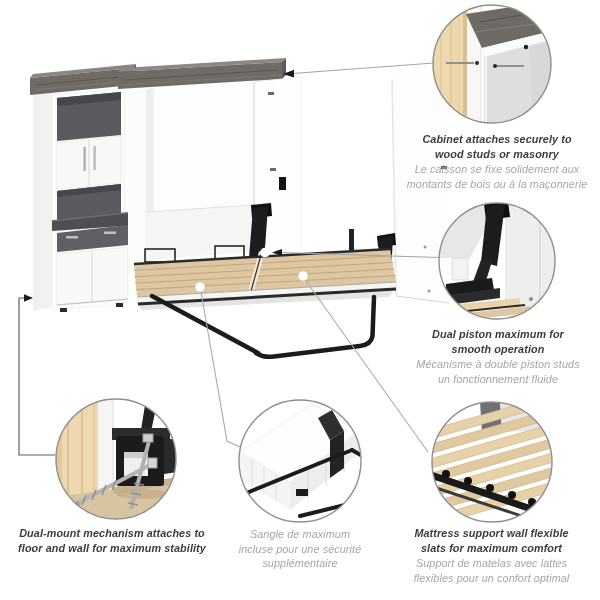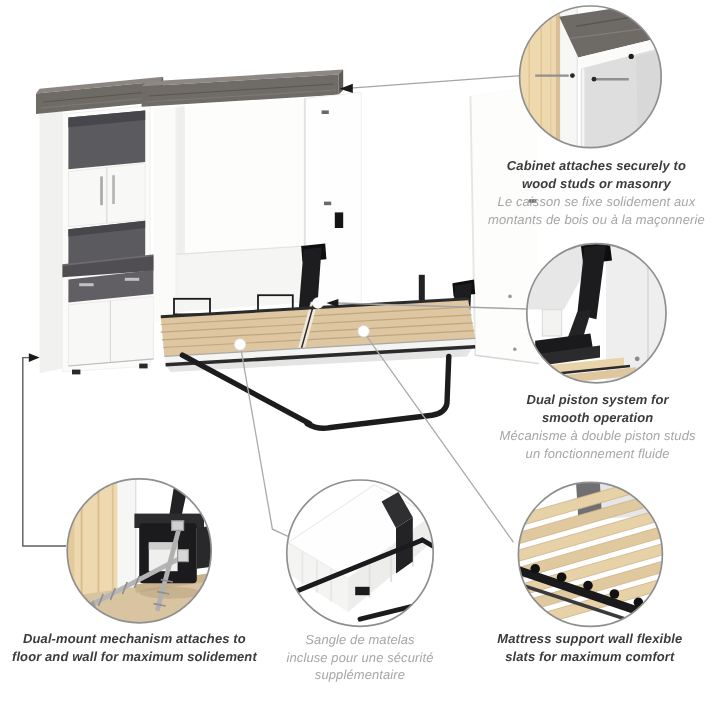--- a/index.html
+++ b/index.html
@@ -279,35 +279,37 @@
 </svg>
 
   <div class="callout-text" style="left:392px;top:132px;width:210px;">
     <div class="callout-title">Cabinet attaches securely to
 wood studs or masonry</div>
     <div class="callout-sub">Le caisson se fixe solidement aux
 montants de bois ou à la maçonnerie</div>
   </div>
 
   <div class="callout-text" style="left:402px;top:327px;width:192px;">
-    <div class="callout-title">Dual piston system for
+    <div class="callout-title">Dual piston maximum for
 smooth operation</div>
     <div class="callout-sub">Mécanisme à double piston studs
 un fonctionnement fluide</div>
   </div>
 
   <div class="callout-text" style="left:2px;top:526px;width:220px;">
     <div class="callout-title">Dual-mount mechanism attaches to
-floor and wall for maximum solidement</div>
+floor and wall for maximum stability</div>
   </div>
 
   <div class="callout-text" style="left:222px;top:526px;width:156px;">
-    <div class="callout-sub">Sangle de matelas
+    <div class="callout-sub">Sangle de maximum
 incluse pour une sécurité
 supplémentaire</div>
   </div>
 
   <div class="callout-text" style="left:384px;top:526px;width:215px;">
     <div class="callout-title">Mattress support wall flexible
 slats for maximum comfort</div>
+    <div class="callout-sub">Support de matelas avec lattes
+flexibles pour un confort optimal</div>
   </div>
 
 </div>
 
 </body></html>

